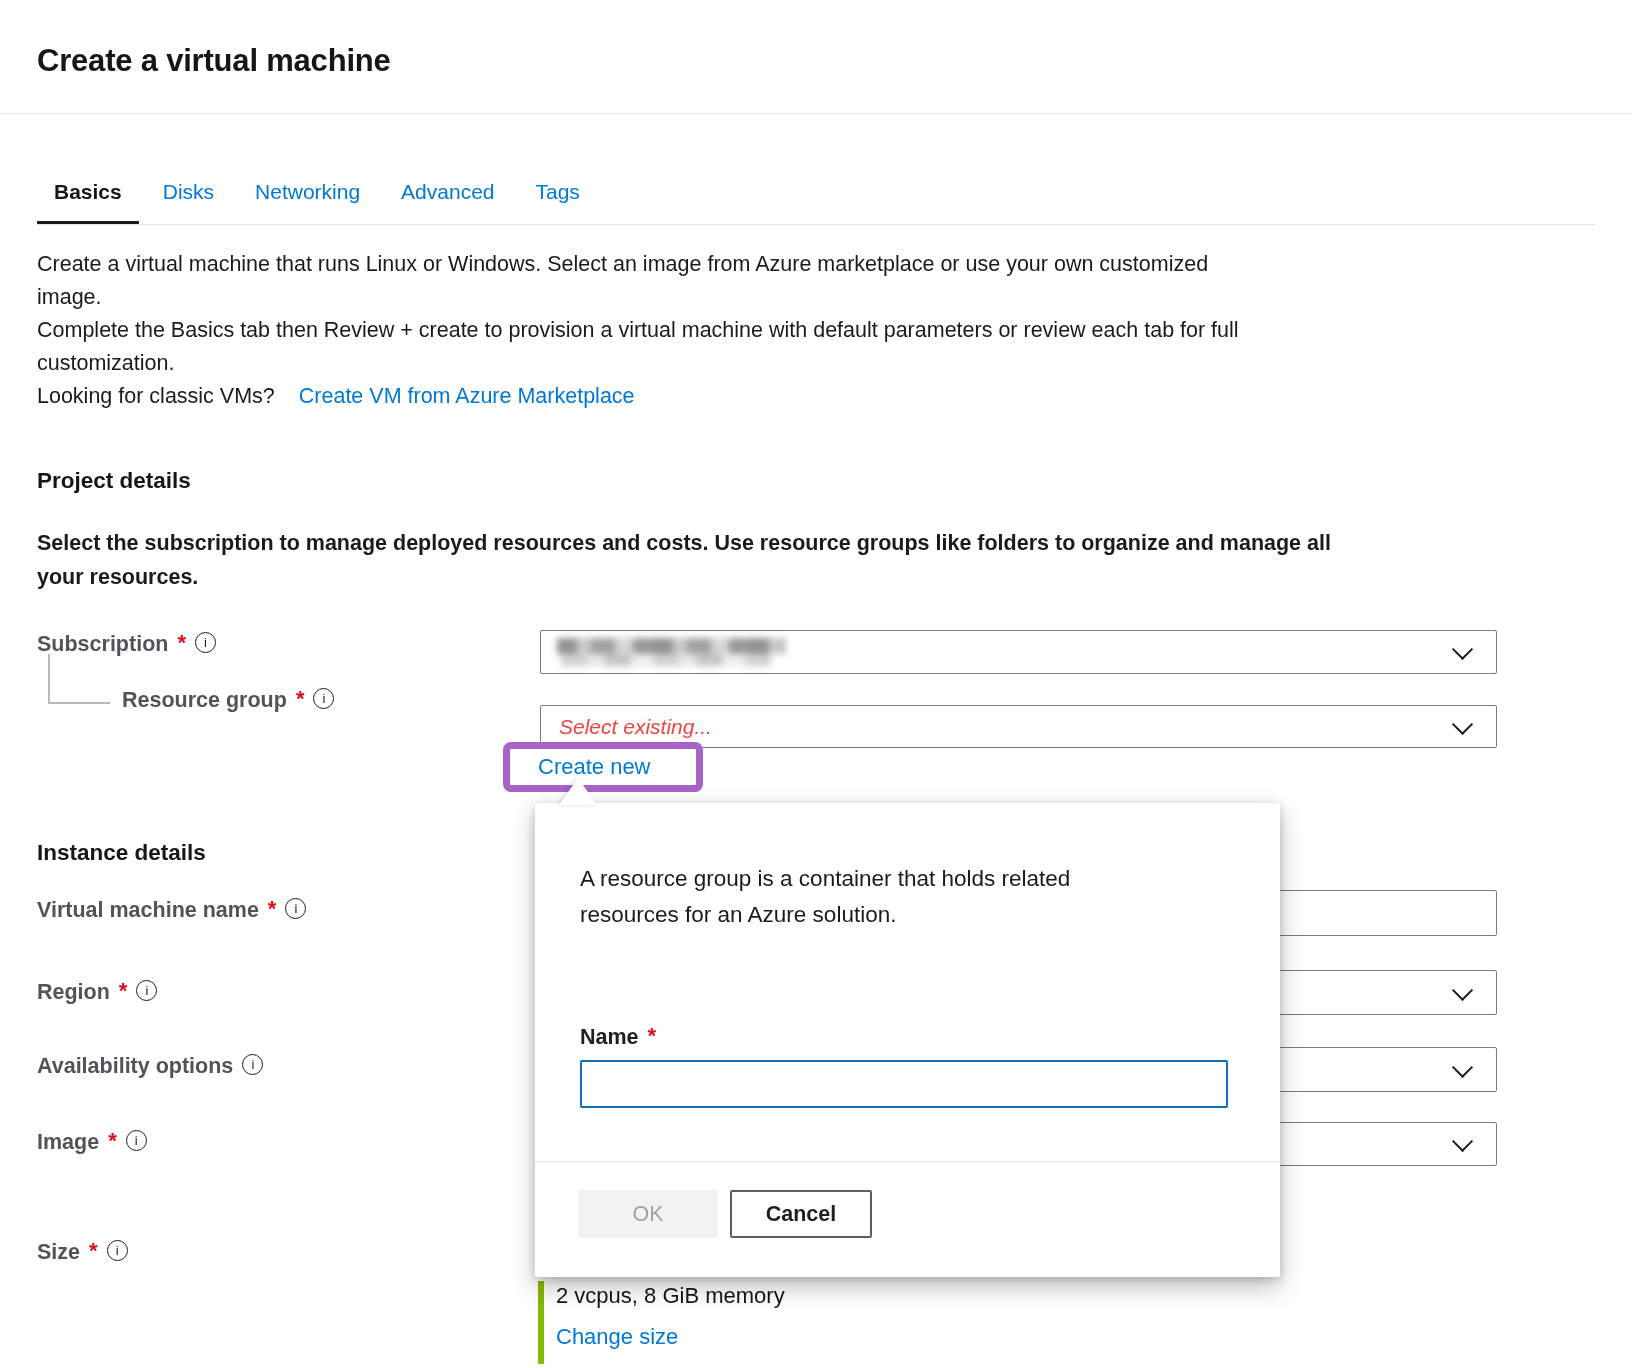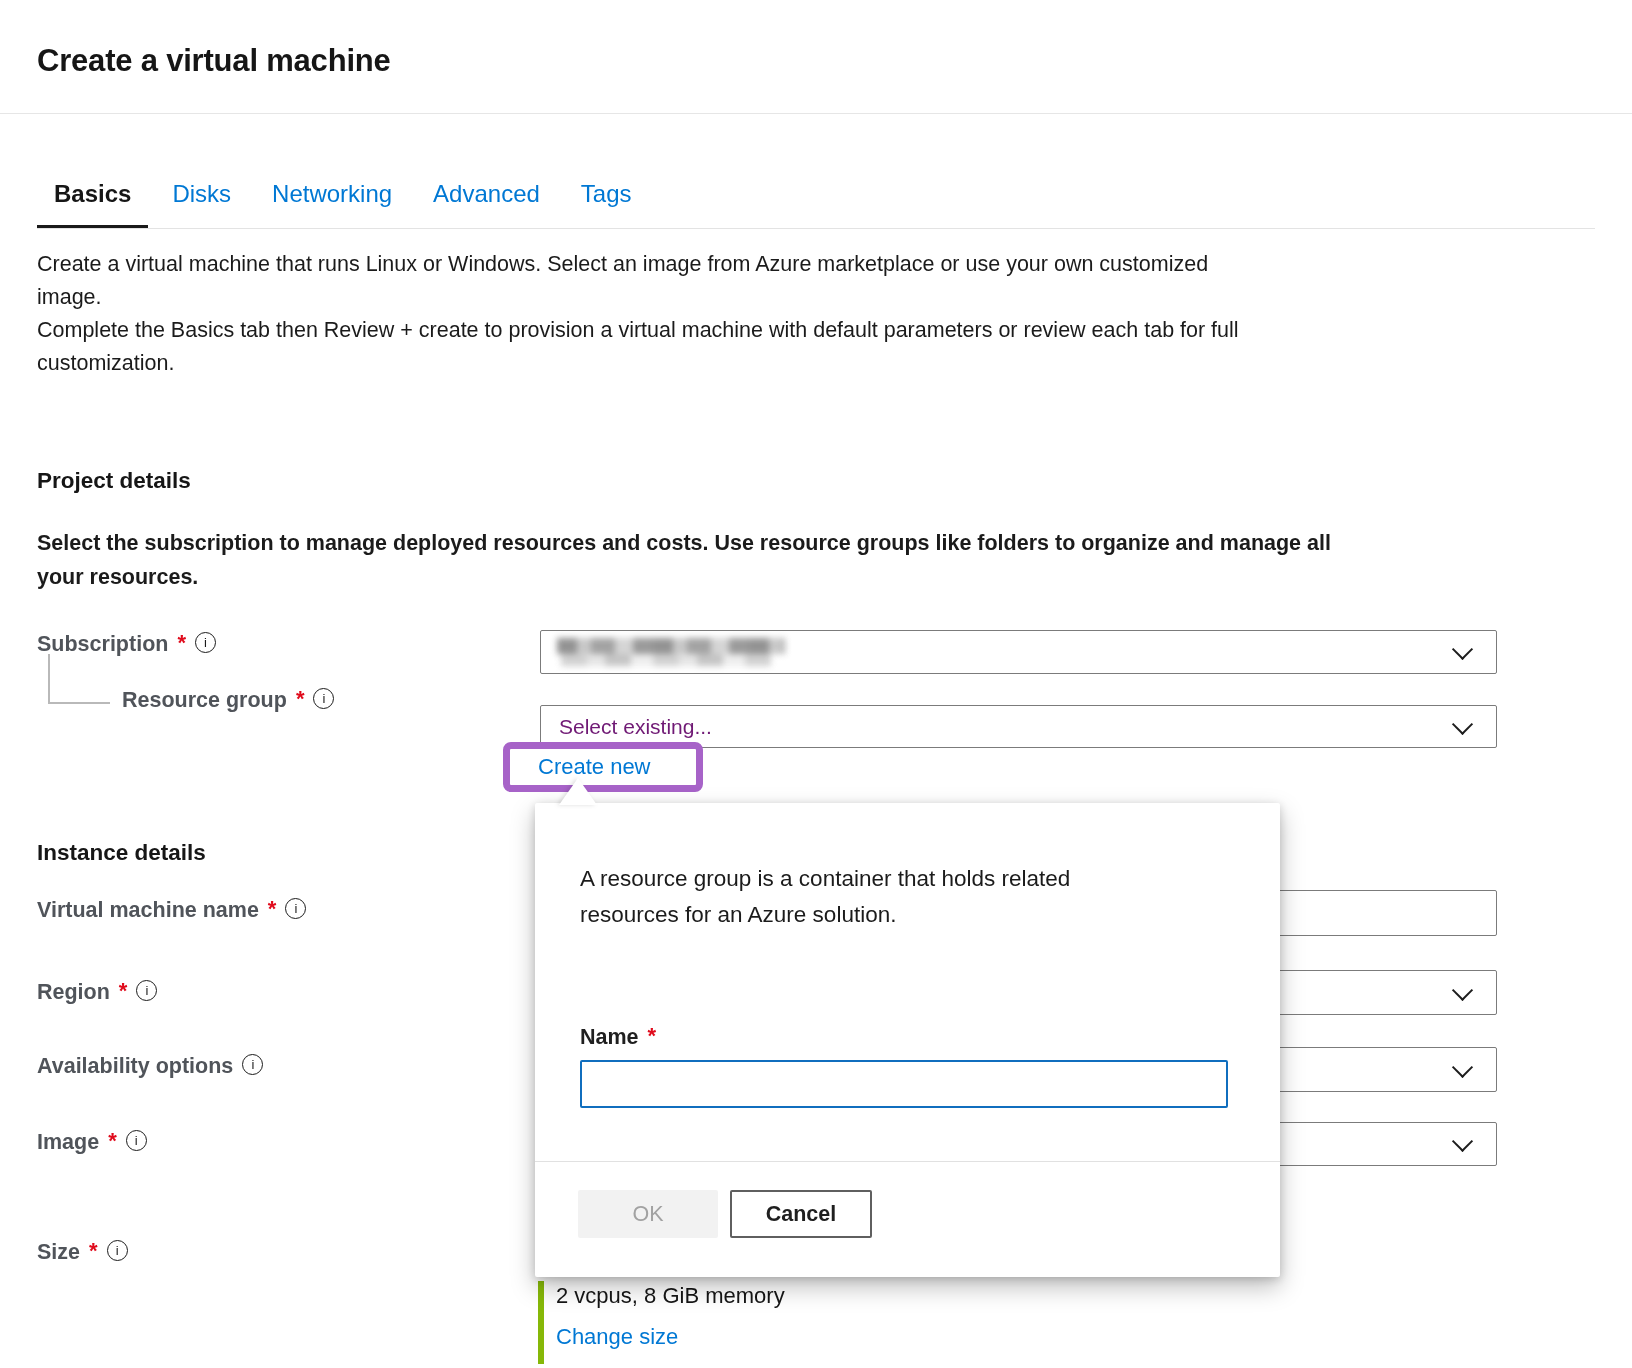--- a/index.html
+++ b/index.html
@@ -7,21 +7,21 @@
     position:relative;width:1632px;height:1368px;background:#ffffff;overflow:hidden;
     font-family:"Liberation Sans", sans-serif;color:#1a1a1a;margin-top:40px;
   }
   .abs{position:absolute;}
   
   .page-title{left:37px;top:3px;font-size:31px;font-weight:700;color:#161616;letter-spacing:-0.2px;}
   .top-divider{left:0;top:73px;width:1632px;height:1px;background:#e6e6e6;}
   
   .tabs{left:37px;top:126px;width:1558px;display:flex;border-bottom:1px solid #e3e3e3;}
   .tab{
-    padding:14px 17px 17px 17px;margin-right:7px;font-size:24px;color:#0078d4;
+    padding:14px 17px 17px 17px;margin-right:7px;font-size:21px;color:#0078d4;
     cursor:pointer;white-space:nowrap;border-bottom:3px solid transparent;
   }
   .tab.active{color:#161616;font-weight:600;border-bottom:3px solid #1a1a1a;}
   
   .intro-line{font-size:21.5px;line-height:33px;color:#1b1b1b;white-space:nowrap;}
   .intro{left:37px;top:208px;}
   .classic-row{display:flex;gap:24px;}
   .link{color:#0078d4;cursor:pointer;text-decoration:none;}
   
   .section-heading{font-size:22.5px;font-weight:700;color:#161616;}
@@ -40,21 +40,21 @@
   
   .control{
     box-sizing:border-box;background:#fff;border:1.5px solid #7b7b7b;border-radius:2px;
     display:flex;align-items:center;padding:0 18px;font-size:21px;
   }
   .chevron{
     position:absolute;right:26px;top:50%;width:13px;height:13px;
     border-right:2px solid #1c1c1c;border-bottom:2px solid #1c1c1c;
     transform:translateY(-68%) rotate(45deg);
   }
-  .placeholder-italic{color:#701a75;}
+  .placeholder-italic{font-style:italic;color:#ef4444;}
   .redact-wrap{position:absolute;left:16px;top:7px;width:228px;height:29px;filter:blur(3px);opacity:.95;}
   .redact-a{position:absolute;left:0;top:0;width:228px;height:16px;
     background:repeating-linear-gradient(90deg,#8e8e8e 0 20px,#c6c6c6 20px 34px,#9f9f9f 34px 58px,#d3d3d3 58px 76px,#969696 76px 96px);}
   .redact-b{position:absolute;left:4px;top:16px;width:210px;height:12px;
     background:repeating-linear-gradient(90deg,#cfcfcf 0 26px,#e4e4e4 26px 44px,#c2c2c2 44px 70px,#ededed 70px 92px);}
   
   .highlight-box{
     left:503px;top:702px;width:186px;height:36px;
     border:7px solid #a763c8;border-radius:8px;z-index:5;background:transparent;
   }
@@ -102,20 +102,24 @@
     <div class="tab">Networking</div>
     <div class="tab">Advanced</div>
     <div class="tab">Tags</div>
   </div>
 
   <div class="abs intro">
     <div class="intro-line">Create a virtual machine that runs Linux or Windows. Select an image from Azure marketplace or use your own customized</div>
     <div class="intro-line">image.</div>
     <div class="intro-line">Complete the Basics tab then Review + create to provision a virtual machine with default parameters or review each tab for full</div>
     <div class="intro-line">customization.</div>
+    <div class="intro-line classic-row">
+      <span>Looking for classic VMs?</span>
+      <span class="link">Create VM from Azure Marketplace</span>
+    </div>
   </div>
 
   <div class="abs section-heading" style="left:37px;top:428px;">Project details</div>
   <div class="abs" style="left:37px;top:486px;">
     <div class="body-line">Select the subscription to manage deployed resources and costs. Use resource groups like folders to organize and manage all</div>
     <div class="body-line">your resources.</div>
   </div>
 
   <div class="abs field-label" style="left:37px;top:592px;">
     <span>Subscription</span>

